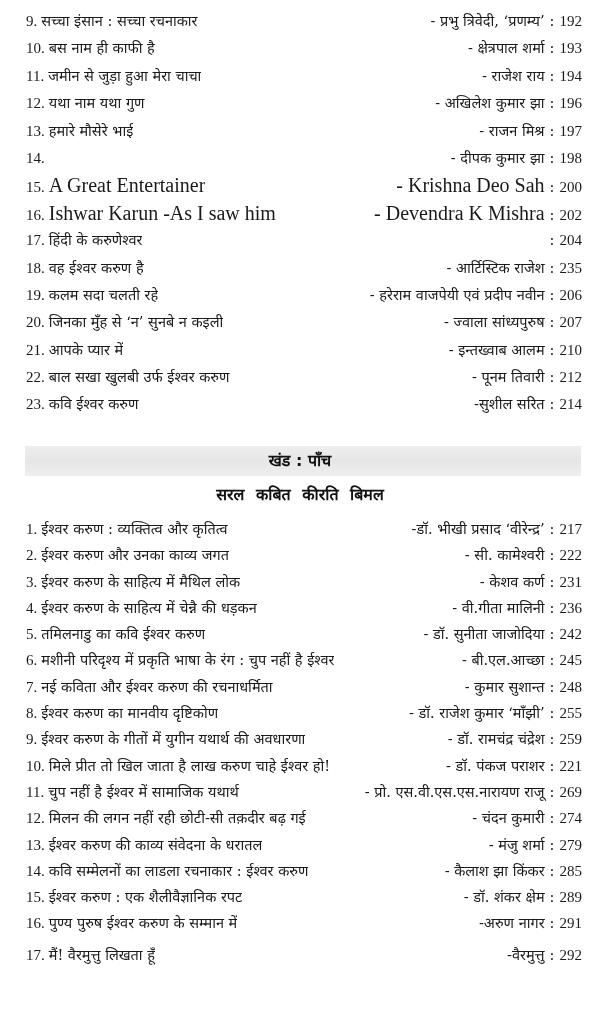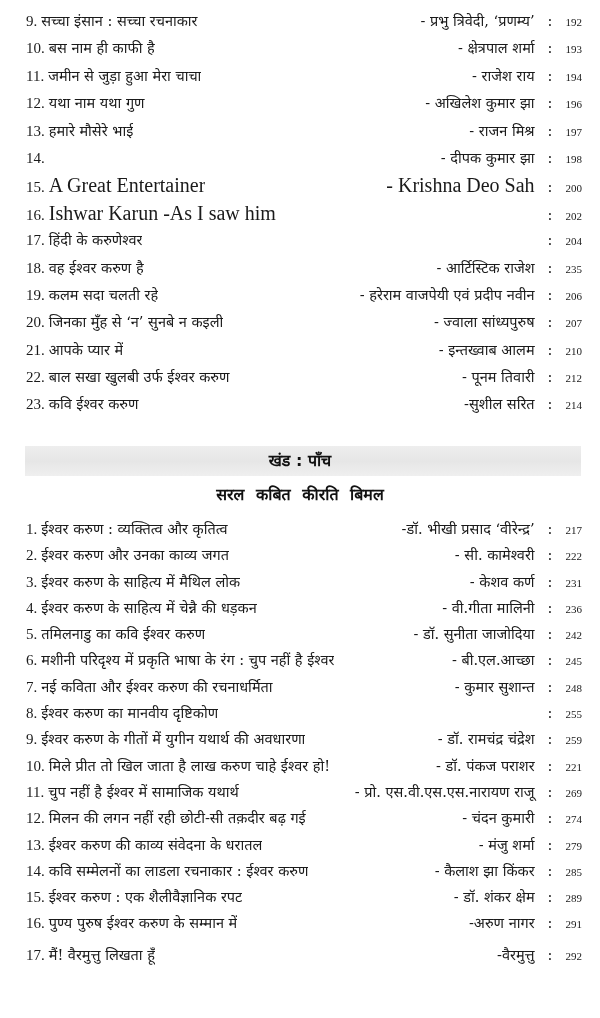--- a/index.html
+++ b/index.html
@@ -46,27 +46,26 @@
   .toc-row .num {
     margin-right: 4px;
     font-family: "Liberation Serif", serif;
     font-size: 15px;
   }
   .toc-row .title { }
   .toc-row .right {
     display: flex;
     align-items: baseline;
     flex-shrink: 0;
-    gap: 8px;
   }
   .toc-row .author { }
   .toc-row .sep { margin: 0 5px; }
   .toc-row .page-no {
     font-family: "Liberation Serif", serif;
-    font-size: 11px;
+    font-size: 15px;
   }
   .latin { font-family: "Liberation Serif", serif; font-size: 20px; }
 
   #list-a { top: 8px; }
   #list-b { top: 516px; }
   #list-b .toc-row { height: 26.3px; line-height: 26.3px; }
   #list-b .toc-row.last { margin-top: 5px; }
 
   .section-band {
     position: absolute;
@@ -169,20 +168,21 @@
       <span class="sep">:</span>
       <span class="page-no">200</span>
     </span>
   </li>
       <li class="toc-row">
     <span class="left">
       <span class="num">16.</span>
       <span class="title latin">Ishwar Karun -As I saw him</span>
     </span>
     <span class="right">
+      <span class="author latin">- Devendra K Mishra</span>
       <span class="sep">:</span>
       <span class="page-no">202</span>
     </span>
   </li>
       <li class="toc-row">
     <span class="left">
       <span class="num">17.</span>
       <span class="title">हिंदी के करुणेश्वर</span>
     </span>
     <span class="right">
@@ -339,20 +339,21 @@
       <span class="sep">:</span>
       <span class="page-no">248</span>
     </span>
   </li>
       <li class="toc-row">
     <span class="left">
       <span class="num">8.</span>
       <span class="title">ईश्वर करुण का मानवीय दृष्टिकोण</span>
     </span>
     <span class="right">
+      <span class="author">- डॉ. राजेश कुमार ‘माँझी’</span>
       <span class="sep">:</span>
       <span class="page-no">255</span>
     </span>
   </li>
       <li class="toc-row">
     <span class="left">
       <span class="num">9.</span>
       <span class="title">ईश्वर करुण के गीतों में युगीन यथार्थ की अवधारणा</span>
     </span>
     <span class="right">

